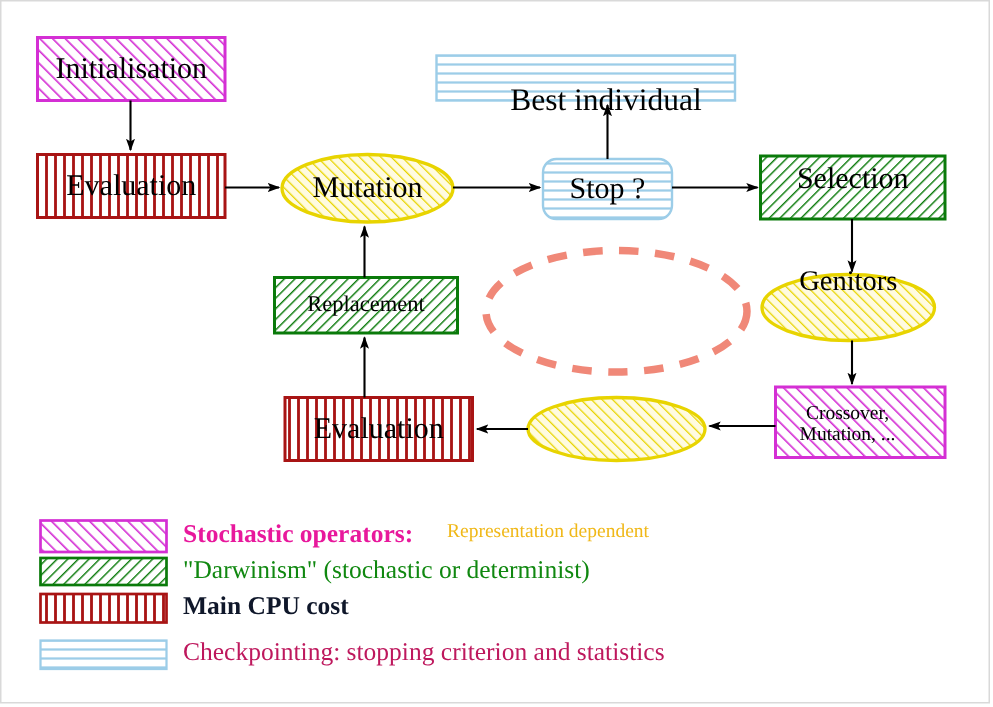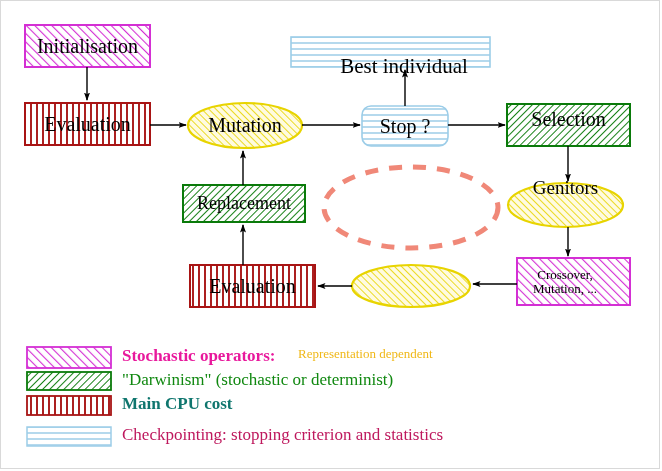--- a/index.html
+++ b/index.html
@@ -123,27 +123,27 @@
     <rect x="27" y="396" width="84" height="19" fill="url(#pat-red-vertical)" stroke="#a81414" stroke-width="1.8"></rect>
     <rect x="27" y="427" width="84" height="19" fill="url(#pat-blue-horizontal)" stroke="#9ccde8" stroke-width="1.5"></rect>
   </svg>
 
   <div class="node-label" style="left:25px; top:25px; width:125px; height:42px; font-size:20px;">Initialisation</div>
   <div class="node-label" style="left:25px; top:103px; width:125px; height:42px; font-size:20px;">Evaluation</div>
   <div class="node-label" style="left:188px; top:103px; width:114px; height:45px; font-size:20px;">Mutation</div>
   <div class="node-label" style="left:291px; top:50px; width:178px; height:33px; font-size:21px;padding-left:24px;">Best individual</div>
   <div class="node-label" style="left:362px; top:106px; width:86px; height:40px; font-size:20px;text-align:right;">Stop ?</div>
   <div class="node-label" style="left:507px; top:104px; width:123px; height:30px; font-size:20px;">Selection</div>
-  <div class="node-label" style="left:183px; top:185px; width:122px; height:37px; font-size:18px;">Replacement</div>
+  <div class="node-label" style="left:183px; top:185px; width:122px; height:37px; font-size:15px;">Replacement</div>
   <div class="node-label" style="left:508px; top:166px; width:115px; height:44px; font-size:19px;">Genitors</div>
   <div class="node-label" style="left:190px; top:265px; width:125px; height:42px; font-size:20px;">Evaluation</div>
   <div class="node-label" style="left:517px; top:258px; width:96px; height:47px; font-size:13px;">Crossover,
 Mutation, ...</div>
 
   <div class="lg-text lg-bold" style="left:122px; top:346px; font-size:17px; color:#e8189c;text-align:right;">Stochastic operators:</div>
   <div class="lg-text" style="left:298px; top:346px; font-size:13px; color:#f0b818;">Representation dependent</div>
 
   <div class="lg-text" style="left:122px; top:370px; font-size:17px; color:#108810;">"Darwinism" (stochastic or determinist)</div>
 
-  <div class="lg-text lg-bold" style="left:122px; top:394px; font-size:17px; color:#0f766e;">Main CPU cost</div>
+  <div class="lg-text lg-bold" style="left:122px; top:394px; font-size:17px; color:#0f172a;">Main CPU cost</div>
 
   <div class="lg-text" style="left:122px; top:425px; font-size:17px; color:#be185d;">Checkpointing: stopping criterion and statistics</div>
 </div>
 
 </body></html>

